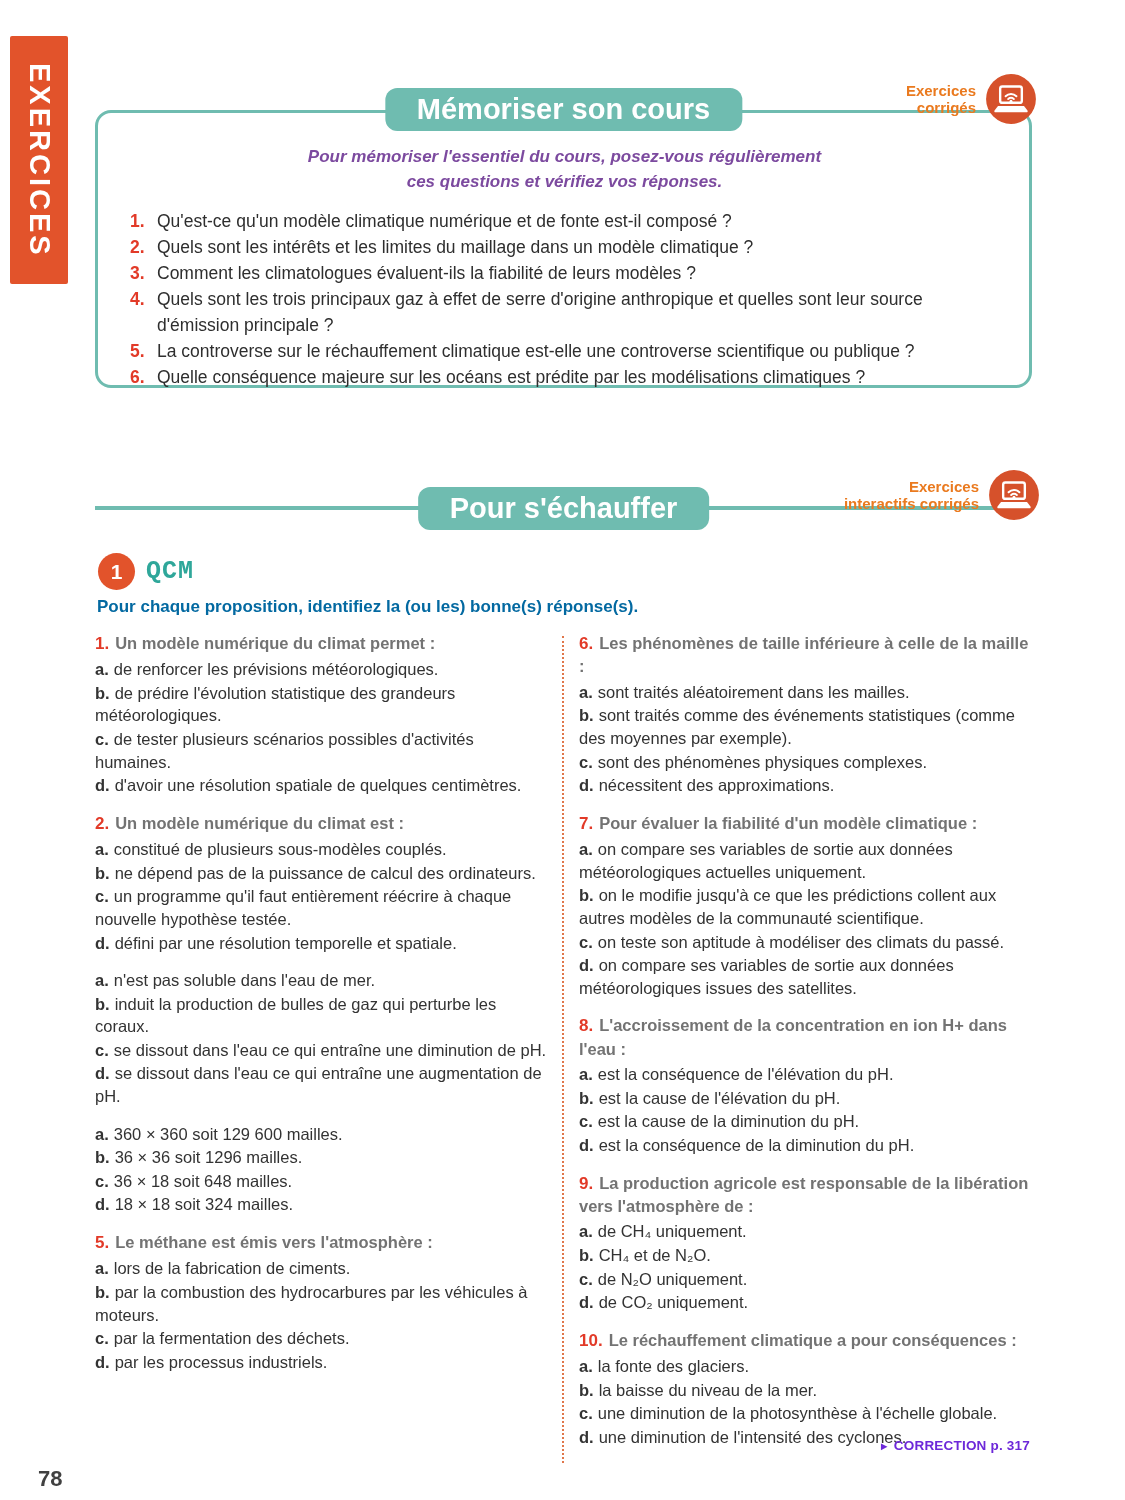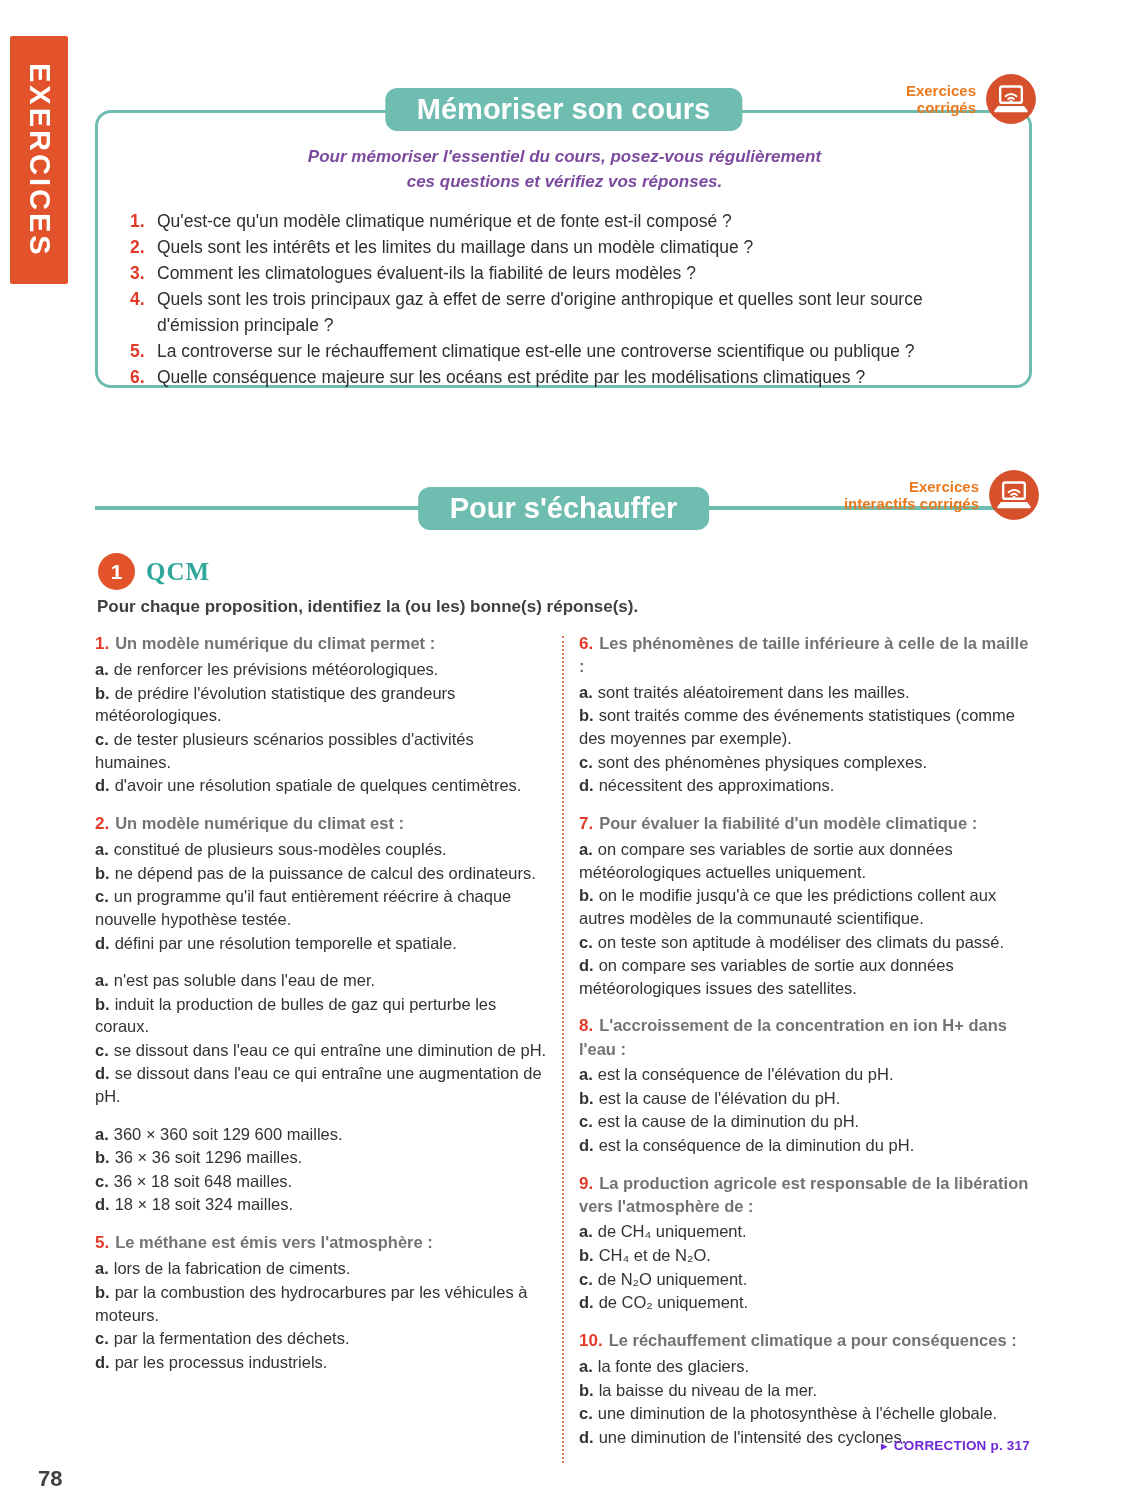--- a/index.html
+++ b/index.html
@@ -40,23 +40,23 @@
   .echauffer{position:absolute;left:95px;top:487px;width:937px;height:44px;}
   .ech-rule{position:absolute;left:0;right:0;top:19px;height:4px;background:#6FBCB0;z-index:1;}
   .echauffer .banner{top:0;}
   .echauffer .badge{top:-18px;right:-8px;}
 
   
   .qcm-header{position:absolute;left:98px;top:553px;display:flex;align-items:center;gap:11px;}
   .num-circle{width:37px;height:37px;border-radius:50%;background:#E2532B;color:#fff;
               font-weight:bold;font-size:21px;display:flex;align-items:center;justify-content:center;}
   .qcm-title{color:#2FA79A;font-weight:bold;font-size:25px;letter-spacing:1px;
-             font-family:Liberation Serif, serif;}
+             font-family:Liberation Mono, monospace;}
   .instruction{position:absolute;left:97px;top:597px;margin:0;font-weight:bold;
-               font-size:17px;color:#404040;}
+               font-size:17px;color:#0369a1;}
 
   
   .columns{position:absolute;left:95px;top:632px;width:937px;display:flex;align-items:stretch;}
   .col{width:452px;}
   .divider{width:0;border-left:2px dotted #E0764A;margin:4px 15px 0 15px;}
   .qcm-q{margin-bottom:15px;font-size:16.5px;line-height:1.37;}
   .qcm-head{margin-bottom:3px;}
   .qcm-num{color:#E23A28;font-weight:bold;font-size:17px;margin-right:6px;}
   .qcm-head-text{color:#737373;font-weight:bold;}
   .opt{margin:1px 0;color:#333;}

